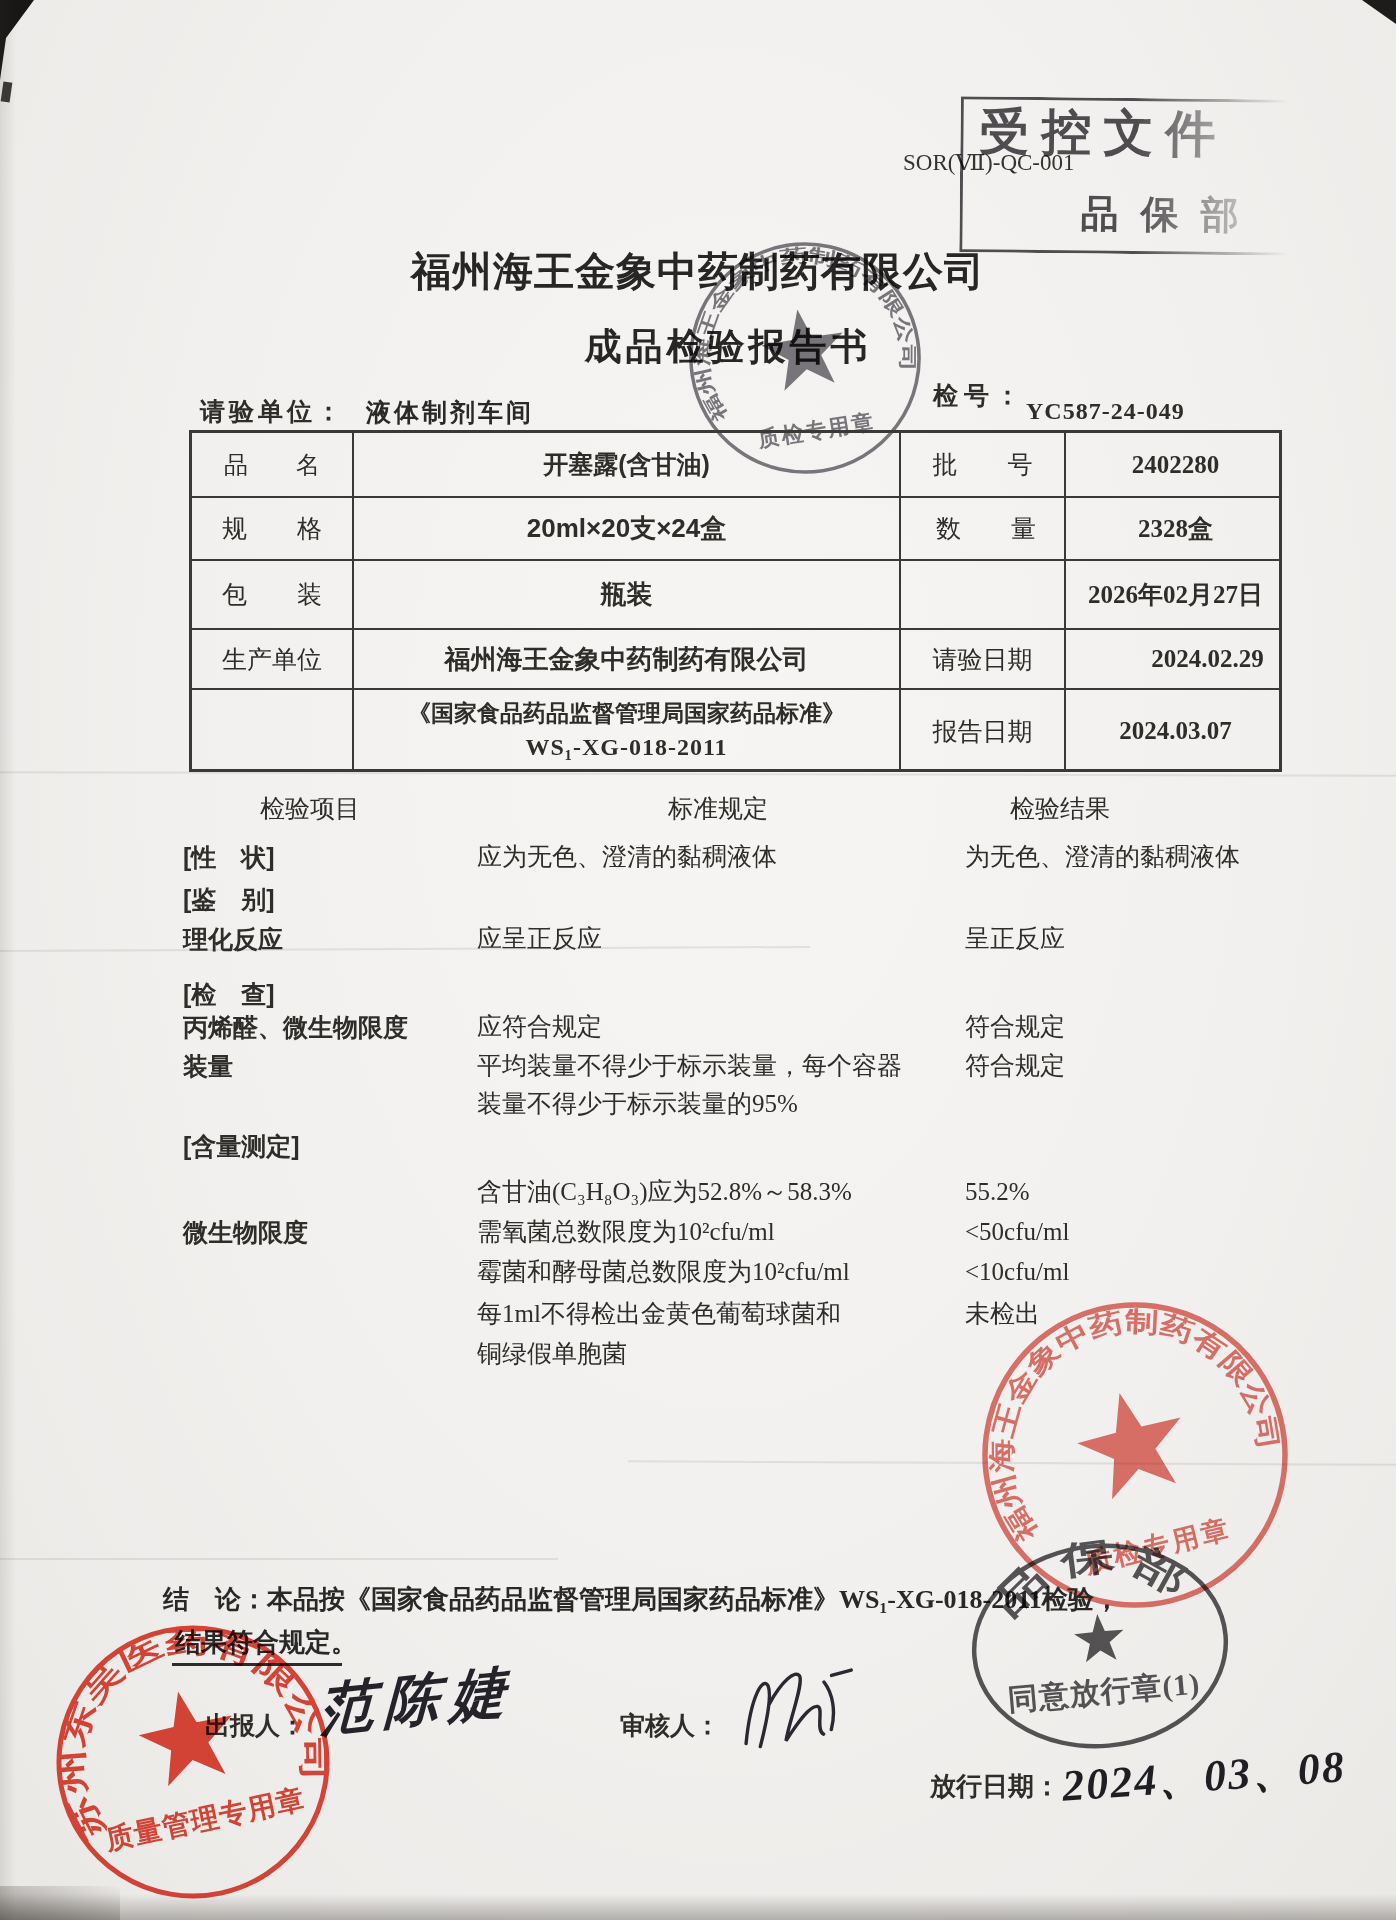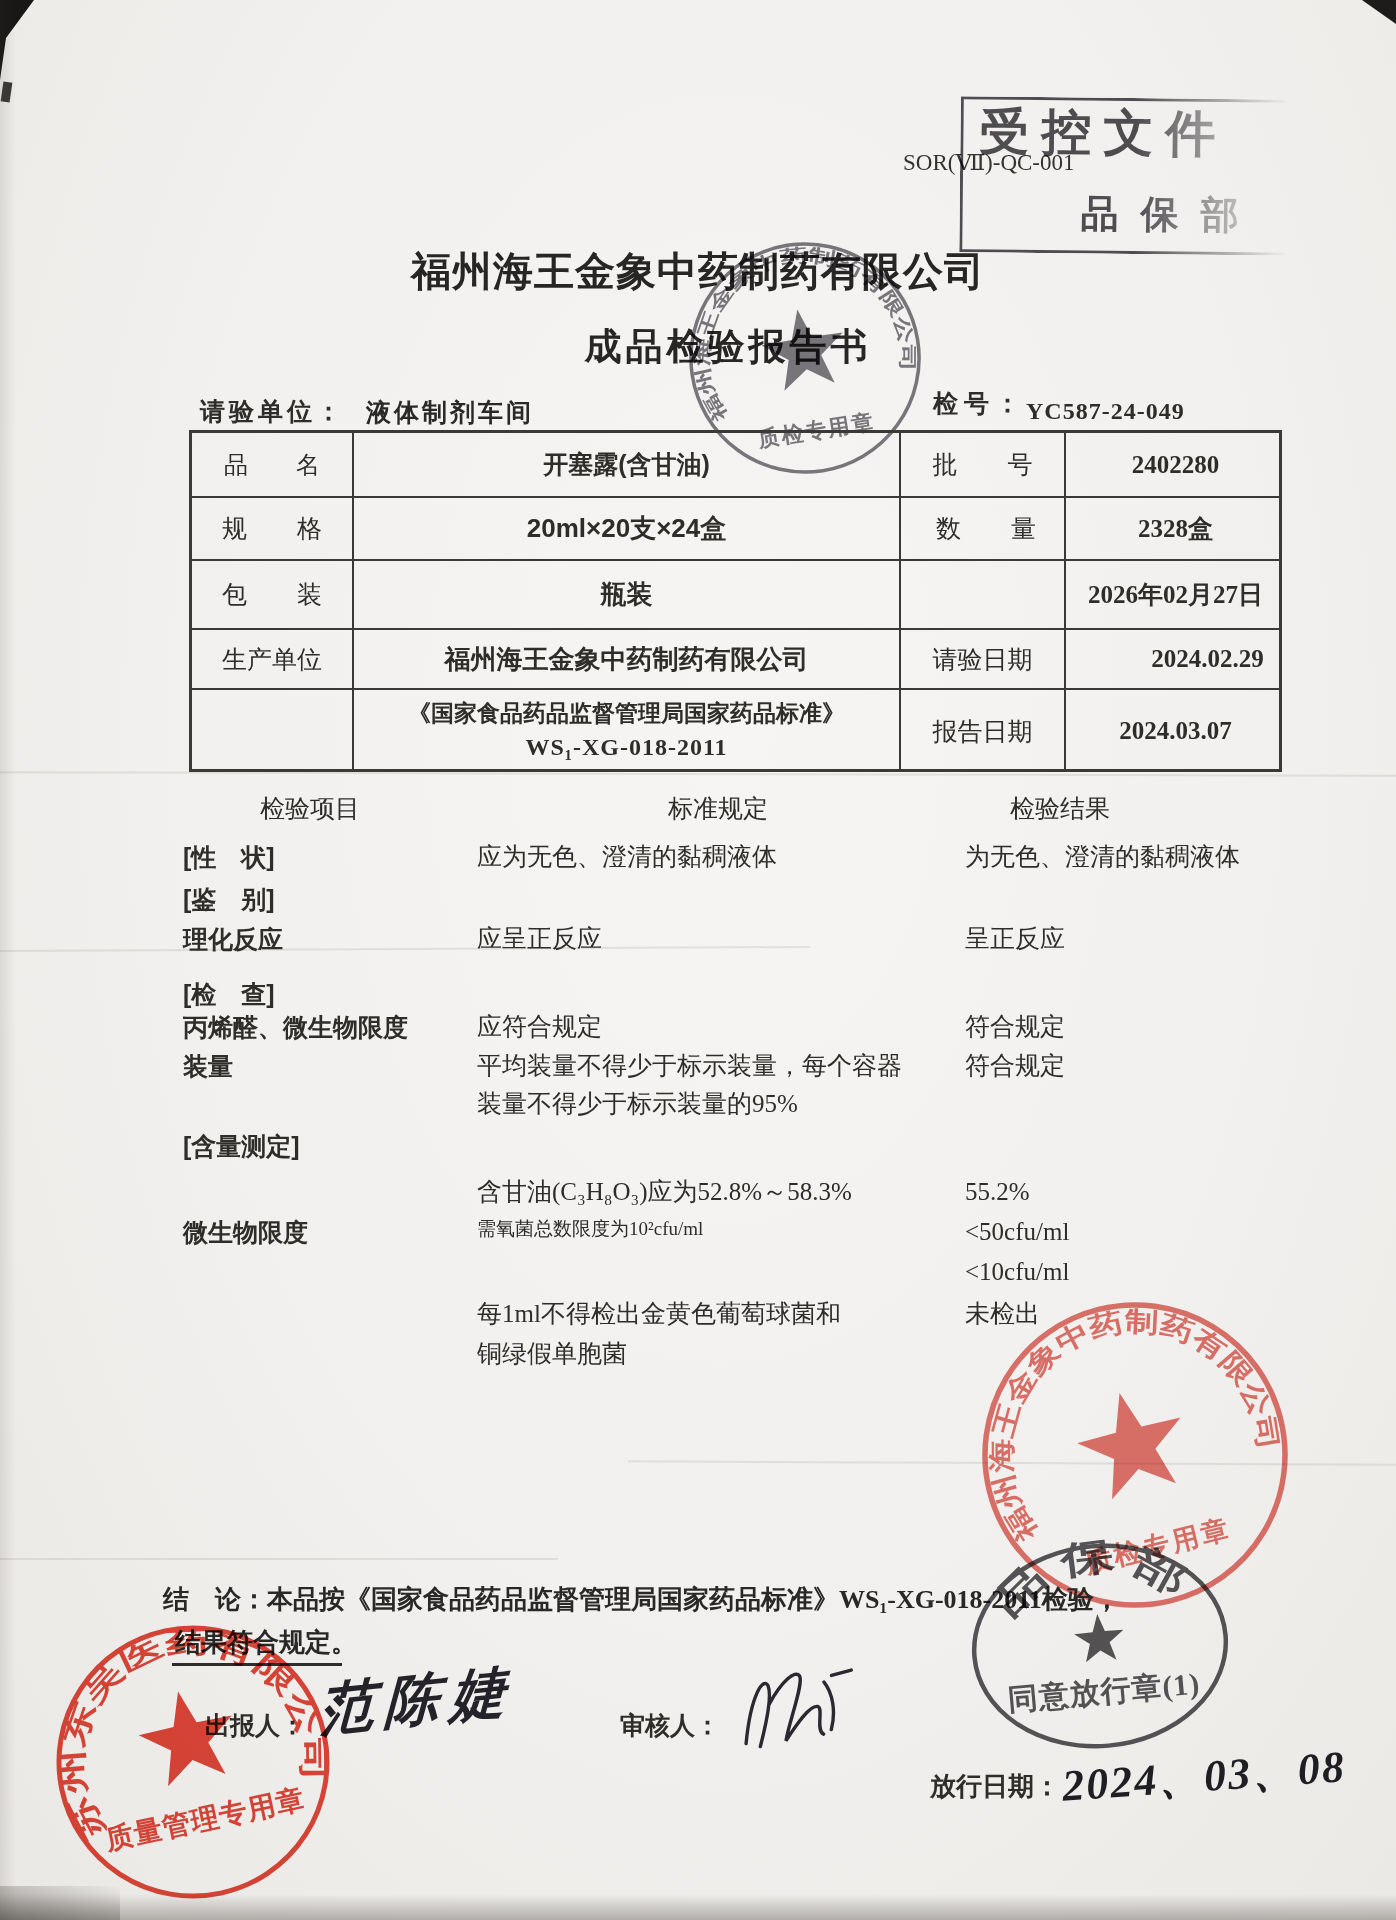--- a/index.html
+++ b/index.html
@@ -52,21 +52,21 @@
       <text font-size="18.5" fill="#4a4850" font-weight="bold">
         <textPath href="#arcB" startOffset="0" textLength="385" lengthAdjust="spacingAndGlyphs">福州海王金象中药制药有限公司</textPath>
       </text>
       <polygon fill="#4a4850" points="0,-1 .235,-.324 .951,-.309 .38,.124 .588,.809 0,.4 -.588,.809 -.38,.124 -.951,-.309 -.235,-.324" transform="translate(0,-6) scale(44)"></polygon>
       <text x="0" y="82" text-anchor="middle" font-size="22" letter-spacing="2" fill="#4a4850" font-weight="bold">质检专用章</text>
     </svg>
   </div>
 
   <div class="t b" style="left:200px;top:398px;font-size:25px;letter-spacing:4px;">请验单位：</div>
   <div class="t sans b" style="left:366px;top:398px;font-size:25px;letter-spacing:3px;color:#2b2927;">液体制剂车间</div>
-  <div class="t b" style="left:933px;top:390px;font-size:25px;letter-spacing:6px;">检号：</div>
+  <div class="t b" style="left:933px;top:382px;font-size:25px;letter-spacing:6px;">检号：</div>
   <div class="t b" style="left:1026px;top:398px;font-size:24px;letter-spacing:1px;">YC587-24-049</div>
 
   <div style="position:absolute;left:189px;top:430px;width:1093px;height:342px;border:3px solid #3b3936;box-sizing:border-box;">
     <div class="hline" style="left:0;top:63px;width:100%;height:2px;"></div>
     <div class="hline" style="left:0;top:126px;width:100%;height:2px;"></div>
     <div class="hline" style="left:0;top:195px;width:100%;height:2px;"></div>
     <div class="hline" style="left:0;top:255px;width:100%;height:2px;"></div>
     <div class="vline" style="left:160px;top:0;width:2px;height:100%;"></div>
     <div class="vline" style="left:707px;top:0;width:2px;height:100%;"></div>
     <div class="vline" style="left:872px;top:0;width:2px;height:100%;"></div>
@@ -123,23 +123,24 @@
   <div class="t" style="left:965px;top:1052px;font-size:25px;">符合规定</div>
 
   <div class="t" style="left:477px;top:1090px;font-size:25px;">装量不得少于标示装量的95%</div>
 
   <div class="t sans b" style="left:183px;top:1132px;font-size:25px;">[含量测定]</div>
 
   <div class="t" style="left:477px;top:1178px;font-size:25px;">含甘油(C₃H₈O₃)应为52.8%～58.3%</div>
   <div class="t" style="left:965px;top:1178px;font-size:25px;">55.2%</div>
 
   <div class="t sans b" style="left:183px;top:1218px;font-size:25px;">微生物限度</div>
-  <div class="t" style="left:477px;top:1218px;font-size:19px;text-align:center;">需氧菌总数限度为10²cfu/ml</div>
+  <div class="t" style="left:477px;top:1218px;font-size:25px;text-align:center;">需氧菌总数限度为10²cfu/ml</div>
   <div class="t" style="left:965px;top:1218px;font-size:25px;">&lt;50cfu/ml</div>
 
+  <div class="t" style="left:477px;top:1258px;font-size:25px;">霉菌和酵母菌总数限度为10²cfu/ml</div>
   <div class="t" style="left:965px;top:1258px;font-size:25px;">&lt;10cfu/ml</div>
 
   <div class="t" style="left:477px;top:1300px;font-size:25px;">每1ml不得检出金黄色葡萄球菌和</div>
   <div class="t" style="left:965px;top:1300px;font-size:25px;">未检出</div>
 
   <div class="t" style="left:477px;top:1340px;font-size:25px;">铜绿假单胞菌</div>
 
   <div class="stamp" style="left:975px;top:1295px;width:320px;height:320px;opacity:.8;transform:rotate(-14deg);">
     <svg viewBox="-160 -160 320 320" width="320" height="320">
       <defs>

